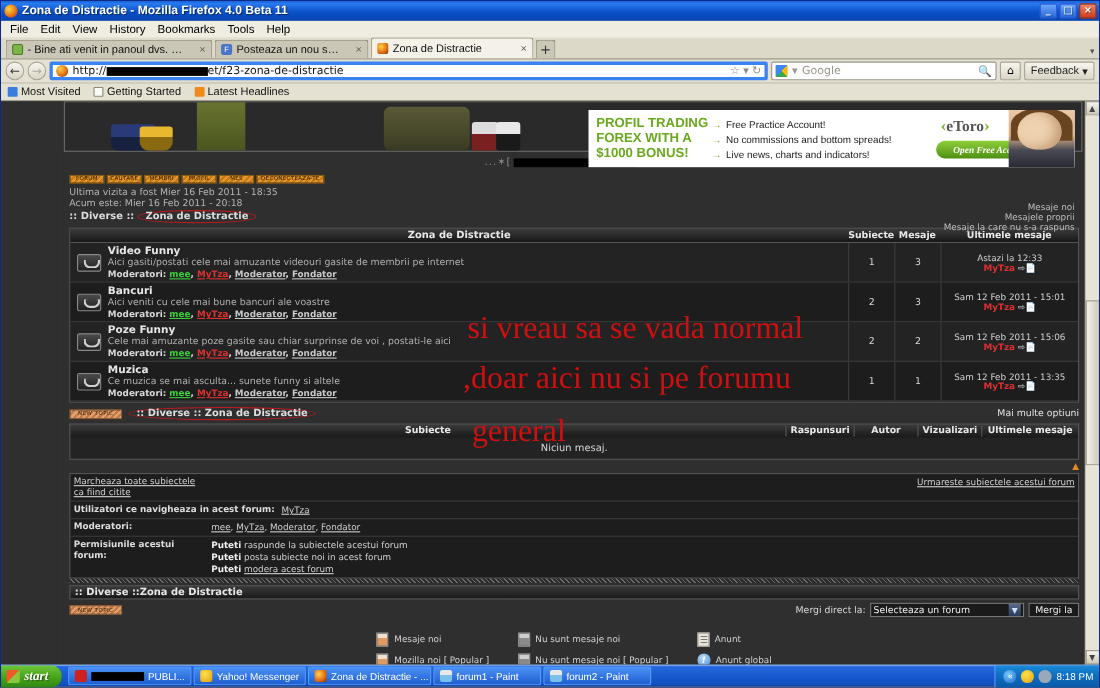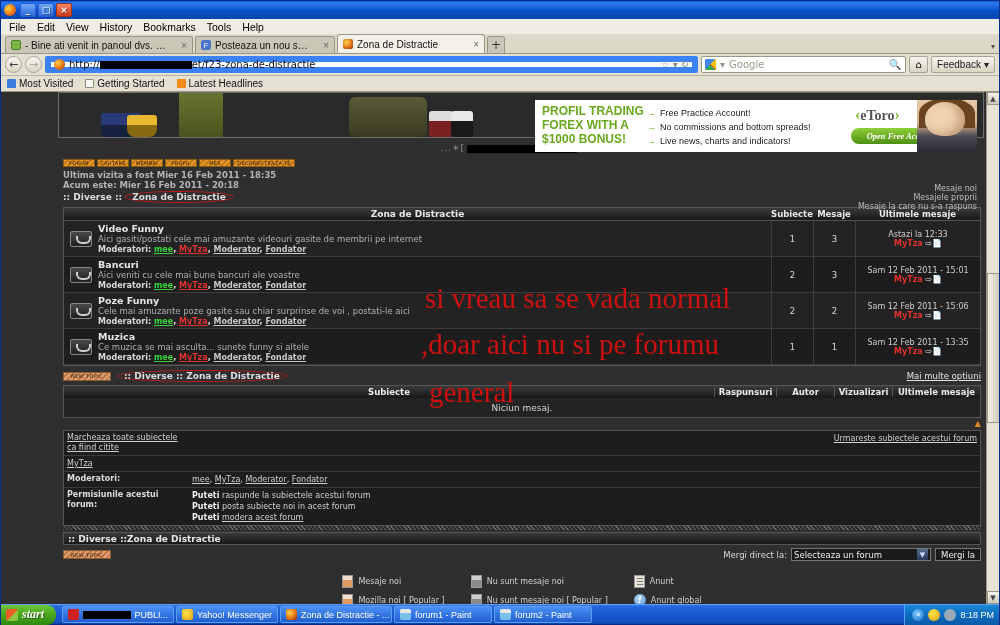--- a/index.html
+++ b/index.html
@@ -51,21 +51,21 @@
   .newtab { width:18px; height:17px; border:1px solid #9a9685; border-bottom:none; background:#cbc7b6;
     border-radius:3px 3px 0 0; display:flex; align-items:center; justify-content:center; font-size:12px; color:#333; }
   .tabstrip .listall { position:absolute; right:4px; bottom:2px; font-size:8px; color:#555; }
 
   
   .navbar { height:22px; background:#e4e0d2; display:flex; align-items:center; gap:3px; padding:0 4px; flex:0 0 auto;
     border-bottom:1px solid #b9b5a5; }
   .navbtn { width:17px; height:17px; border-radius:50%; display:flex; align-items:center; justify-content:center;
     font-size:11px; color:#3c3c3c; background:linear-gradient(180deg,#f7f5ee,#d9d5c6); border:1px solid #a9a596; }
   .navbtn.fwd { color:#aaa9a0; }
-  .urlbar { flex:1; height:17px; background:#fff; border:6px solid #3b82f6; border-radius:2px;
+  .urlbar { flex:1; height:17px; background:#fff; border:3px solid #3b82f6; border-radius:2px;
     display:flex; align-items:center; padding:0 3px; gap:4px; font-size:10px; color:#111; }
   .url-fav { width:11px; height:11px; border-radius:50%;
     background:radial-gradient(circle at 35% 35%, #ffd24a, #e06a12 60%, #7a2a08); flex:0 0 auto; }
   .url-text { flex:1; white-space:nowrap; overflow:hidden; display:flex; align-items:center; }
   .redacted { display:inline-block; background:#000; height:8px; vertical-align:middle; }
   .url-icons { display:flex; align-items:center; gap:3px; color:#8d8a80; font-size:10px; }
   .searchbar { width:205px; height:17px; background:#fff; border:1px solid #9a968a; border-radius:2px;
     display:flex; align-items:center; padding:0 3px; gap:4px; font-size:10px; color:#9a968a; }
   .g-icon { width:11px; height:11px; flex:0 0 auto; border-radius:1px;
     background:
@@ -128,21 +128,21 @@
     background:linear-gradient(180deg,#8fcf3a,#4e8f12); color:#fff; font-size:8.5px; font-style:italic; font-weight:bold;
     display:flex; align-items:center; justify-content:center; font-family:"Liberation Serif",serif; }
   .ad-face { position:absolute; right:0; top:0; width:60px; height:52px;
     background:linear-gradient(180deg,#e8c9a8 0%, #d8b08a 45%, #4a4a55 70%, #2a2a35 100%); }
   .ad-face:after { content:""; position:absolute; left:8px; top:2px; width:40px; height:34px; border-radius:50% 50% 45% 45%;
     background:#efd2b0; box-shadow:inset -6px -2px 10px rgba(160,110,70,.5); }
   .ad-hair { position:absolute; left:2px; top:-2px; width:56px; height:30px; border-radius:50% 50% 0 0;
     background:#6a4420; }
 
   
-  .lastvisit { padding:3px 0 0 5px; font-size:8.5px; line-height:10px; color:#b4b4b4;font-weight:bold; }
+  .lastvisit { padding:3px 0 0 5px; font-size:8.5px; line-height:10px; color:#b4b4b4; }
   .crumbs { padding:1px 0 0 5px; font-size:9px; font-weight:bold; color:#ddd; }
   .circle-red { border:1px solid #c21a1a; border-radius:48%; padding:0 6px; display:inline-block; }
 
   .msg-legend { position:absolute; right:9px; top:2px; text-align:right; font-size:8px; line-height:9px; color:#bdbdbd; }
 
   
   .ftable { margin:4px 5px 0 5px; border:1px solid #555; }
   .cat-row { background:linear-gradient(180deg,#3a3a3a,#181818); border-bottom:1px solid #555;
     display:flex; align-items:center; height:13px; }
   .cat-title { flex:1; text-align:center; font-size:9px; font-weight:bold; color:#e8e8e8; }
@@ -175,21 +175,21 @@
   
   .graffiti { position:absolute; color:#d01010; font-family:"Liberation Serif", serif; font-size:29px;
     pointer-events:none; white-space:nowrap; }
 
   
   .newtopic { width:48px; height:9px; background:repeating-linear-gradient(135deg,#e0a070 0 2px,#c07a48 2px 4px);
     border:1px solid #8a5a32; font-size:5px; color:#3a2208; display:flex; align-items:center; justify-content:center;
     letter-spacing:.4px; }
 
   .subbar { display:flex; align-items:center; gap:6px; padding:4px 5px 0 5px; }
-  .moreopts { margin-left:auto; font-size:8.5px; color:#e2e2e2; text-decoration:underline; }
+  .moreopts { margin-left:auto; font-size:8.5px; color:#e2e2e2; }
 
   .thead { display:flex; height:13px; background:linear-gradient(180deg,#3a3a3a,#181818);
     border:1px solid #555; border-bottom:none; margin:3px 5px 0 5px; align-items:center; }
   .th { text-align:center; font-size:8.5px; font-weight:bold; color:#e8e8e8; border-left:1px solid #555; }
   .th:first-child { border-left:none; }
   .nomsg { margin:0 5px; border:1px solid #555; border-top:none; height:20px;
     display:flex; align-items:center; justify-content:center; font-size:9px; color:#d8d8d8; background:#232323; }
 
   .watchrow { margin:1px 5px 0 5px; display:flex; align-items:center; }
   .arrow-up { margin-left:auto; color:#e08a20; font-size:8px; }
@@ -264,20 +264,21 @@
   .tic-gray { background:#9aa8b8; border-radius:2px; }
   .clock { color:#fff; font-size:9px; font-family:"Liberation Sans",sans-serif; }
 </style>
 </head>
 <body>
 
 <div class="window">
 
   <div class="titlebar">
     <span class="ff-logo"></span>
+    <span class="title-text">Zona de Distractie - Mozilla Firefox 4.0 Beta 11</span>
     <span class="win-btns">
       <span class="win-btn">_</span>
       <span class="win-btn">□</span>
       <span class="win-btn close">×</span>
     </span>
   </div>
 
   <div class="menubar">
     <span>File</span>
     <span>Edit</span>
@@ -514,20 +515,21 @@
       <div class="watchrow">
         <span class="arrow-up">▲</span>
       </div>
 
       <div class="permtable">
         <div class="prow">
           <span class="pl"><a>Marcheaza toate subiectele ca fiind citite</a></span>
           <span class="pr" style="text-align:right"><a>Urmareste subiectele acestui forum</a></span>
         </div>
         <div class="prow">
+          <span class="pl" style="width:auto">Utilizatori ce navigheaza in acest forum:</span>
           <span class="pr"><a class="m-red">MyTza</a></span>
         </div>
         <div class="prow">
           <span class="pl">Moderatori:</span>
           <span class="pr"><a class="m-green">mee</a>, <a class="m-red">MyTza</a>, <a class="m-gray">Moderator</a>, <a class="m-gray">Fondator</a></span>
         </div>
         <div class="prow">
           <span class="pl">Permisiunile acestui forum:</span>
           <span class="pr">
             <div><b>Puteti</b><span> raspunde la subiectele acestui forum</span></div>

